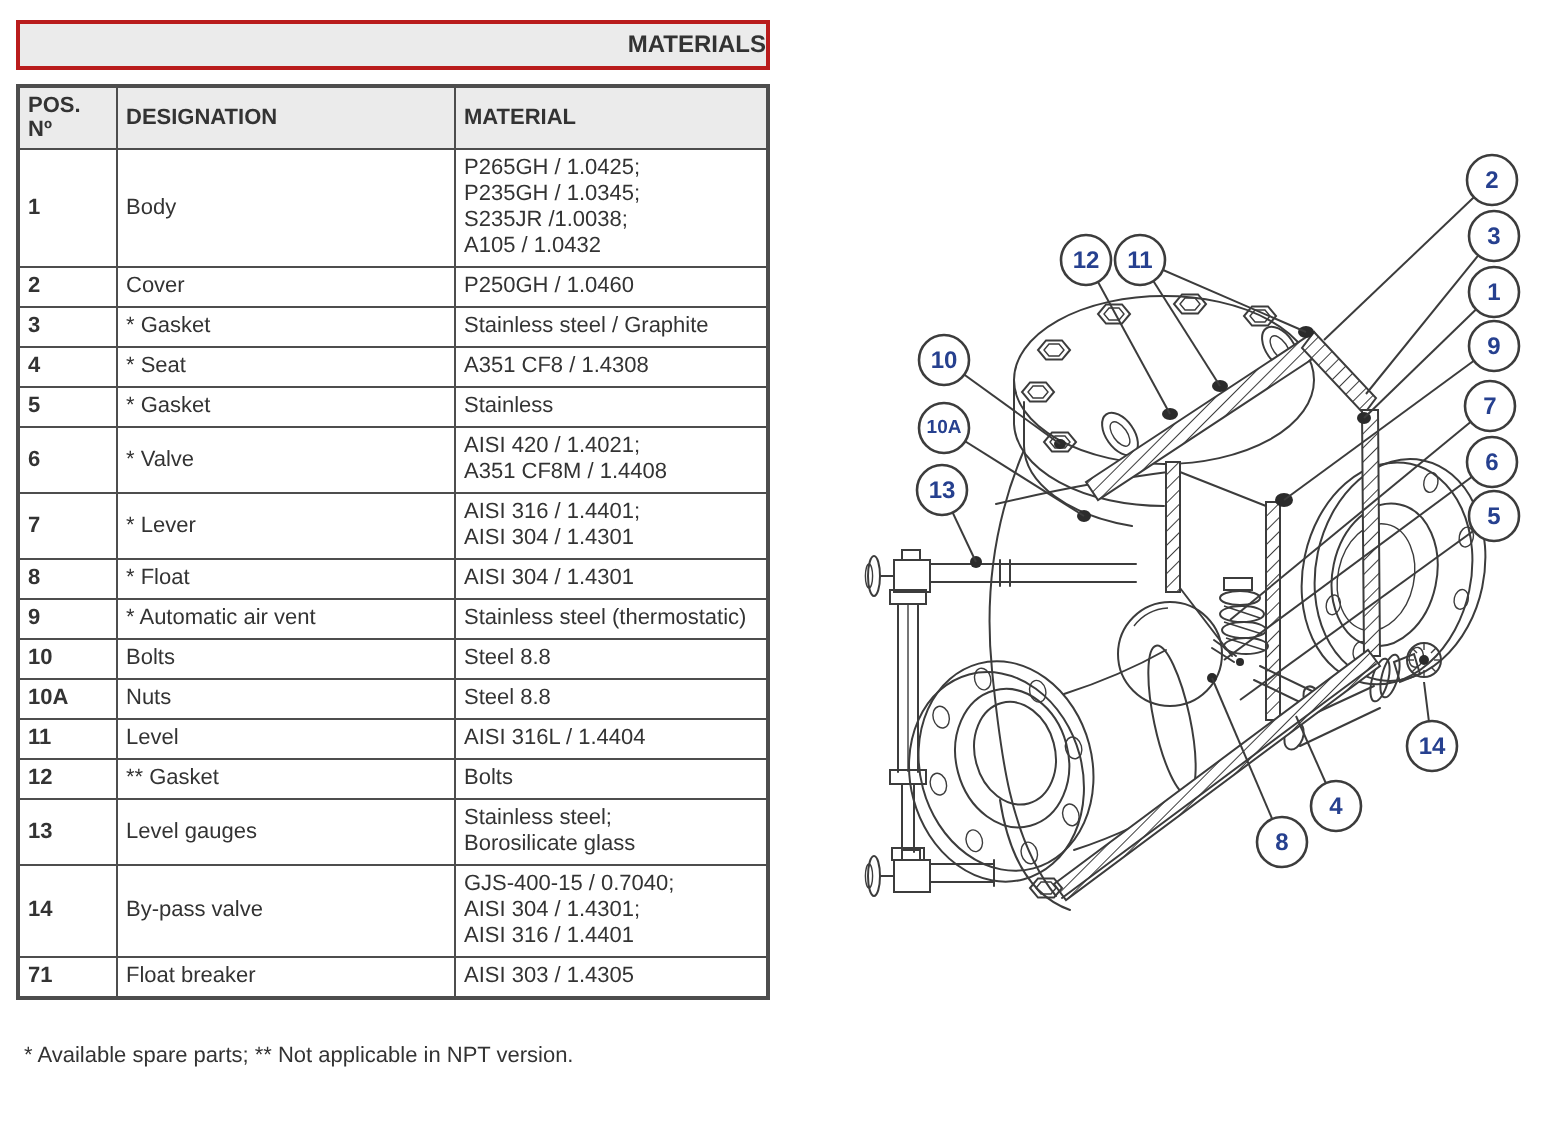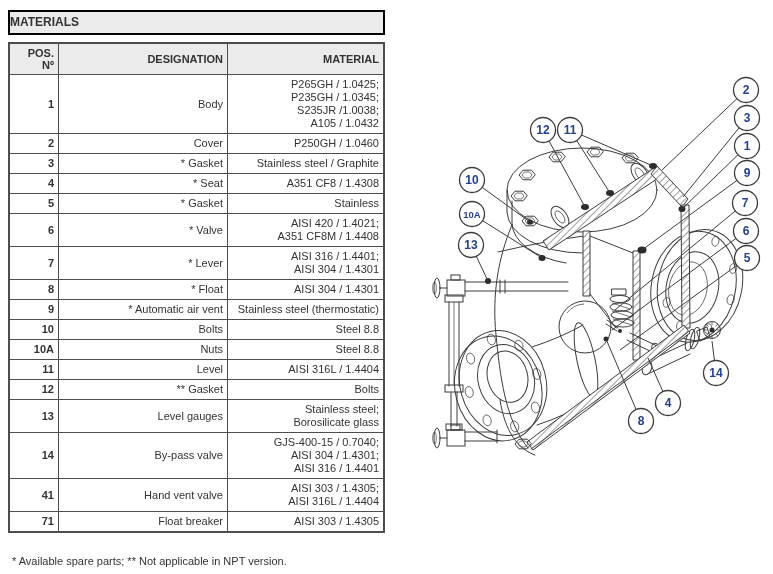--- a/index.html
+++ b/index.html
@@ -1,24 +1,24 @@
 <!DOCTYPE html>
 <html><head>
 <meta charset="utf-8">
 <style>
   html,body{margin:0;padding:0;background:#fff;}
   #page{position:relative;width:773px;height:574px;background:#fff;
         font-family:"Liberation Sans",sans-serif;color:#2f2f2f;overflow:hidden;}
 
   
   #table-wrap{position:absolute;left:8px;top:10px;width:377px;}
-  #table-title{border:2px solid #000000;background:#ebebeb;height:21px;line-height:21px;
-               text-align:left;font-weight:bold;font-size:12px;color:#333;}
+  #table-title{border:2px solid #b91c1c;background:#ebebeb;height:21px;line-height:21px;
+               text-align:right;font-weight:bold;font-size:12px;color:#333;}
   #mat-table{width:100%;border-collapse:collapse;margin-top:7px;font-size:11px;}
-  #mat-table th,#mat-table td{border:1px solid #4d4d4d;text-align:right;
+  #mat-table th,#mat-table td{border:1px solid #4d4d4d;text-align:left;
                vertical-align:middle;padding:3px 4px;line-height:13px;color:#333;}
   #mat-table th{background:#ebebeb;font-size:11px;line-height:12px;}
   #mat-table{border:2px solid #4d4d4d;}
   .col-pos{width:40px;}
   .col-des{width:160px;}
   td.pos-cell{font-weight:bold;}
   #footnote{margin-top:22px;font-size:11px;color:#333;padding-left:4px;}
 
   
   #diagram{position:absolute;left:390px;top:0;width:383px;height:574px;}
@@ -155,28 +155,20 @@
               <div>Borosilicate glass</div>
             </td>
           </tr>
           <tr>
             <td class="pos-cell">14</td>
             <td>By-pass valve</td>
             <td>
               <div>GJS-400-15 / 0.7040;</div>
               <div>AISI 304 / 1.4301;</div>
               <div>AISI 316 / 1.4401</div>
-            </td>
-          </tr>
-          <tr>
-            <td class="pos-cell">41</td>
-            <td>Hand vent valve</td>
-            <td>
-              <div>AISI 303 / 1.4305;</div>
-              <div>AISI 316L / 1.4404</div>
             </td>
           </tr>
           <tr>
             <td class="pos-cell">71</td>
             <td>Float breaker</td>
             <td>
               <div>AISI 303 / 1.4305</div>
             </td>
           </tr>
         </tbody>

